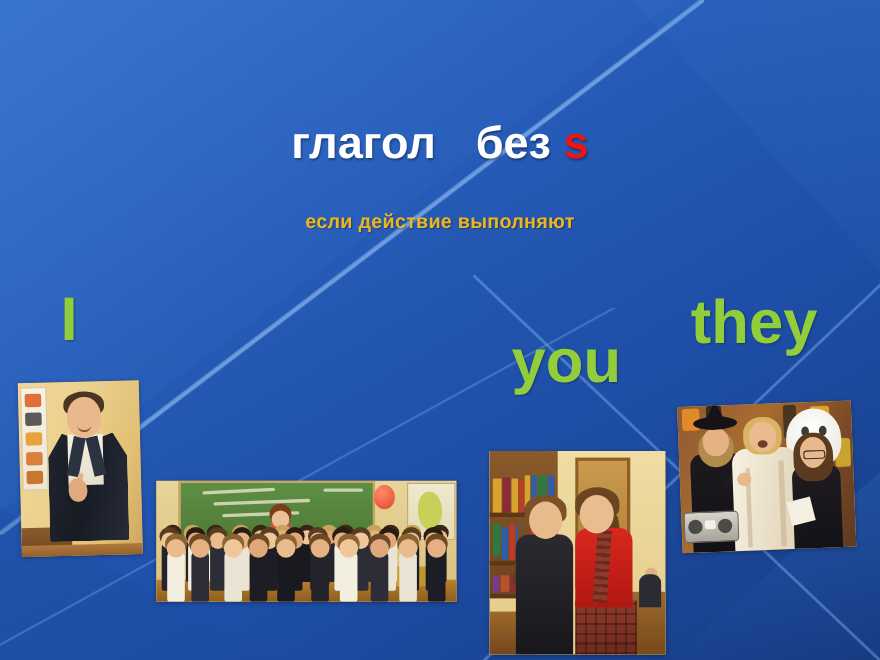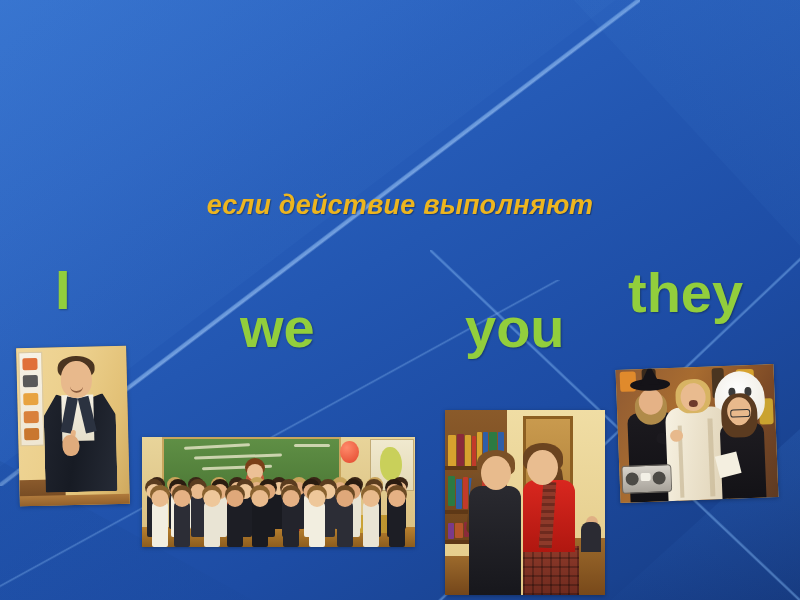--- a/index.html
+++ b/index.html
@@ -94,25 +94,24 @@
     text-align: center;
     font-size: 41px;
     color: #ffffff;
     text-shadow: 1px 1px 2px rgba(0,0,0,0.35);
   }
   #formula .gap { display: inline-block; width: 36px; }
   #formula .red { color: #EE1410; }
   #condition {
     left: 0; right: 0; top: 192px;
     text-align: center;
-    font-size: 27px;
+    font-size: 18px;
     color: #EDB51F;
     letter-spacing: 0.2px;
     text-shadow: 1px 1px 1px rgba(0,0,0,0.30);
-    font-style: italic;
   }
   .pronoun {
     position: absolute;
     font-weight: bold;
     color: #92CE3C;
     text-shadow: 1px 1px 2px rgba(0,0,0,0.30);
     line-height: 1;
   }
   #pr-i    { left: 55px;  top: 262px; font-size: 56px; }
   #pr-we   { left: 240px; top: 300px; font-size: 56px; }
@@ -472,25 +471,25 @@
   <div class="facet facet-tl"></div>
   <div class="facet edge-tl"></div>
   <div class="facet facet-rt"></div>
   <div class="facet facet-bl"></div>
   <div class="facet edge-bl"></div>
   <div class="facet facet-br"></div>
   <div class="facet edge-x1"></div>
   <div class="facet edge-x2"></div>
 
 
+  <div class="txt" id="formula"><span>глагол</span><span class="gap"></span><span>без</span>&nbsp;<span class="red">s</span></div>
 
   <div class="txt" id="condition">если действие выполняют</div>
 
   <div class="pronoun" id="pr-i">I</div>
-  <div class="pronoun" id="pr-we">we</div>
   <div class="pronoun" id="pr-they">they</div>
   <div class="pronoun" id="pr-you">you</div>
 
   <div class="photo" id="photo-i">
     <div class="scene">
       <div class="o wall"></div>
       <div class="o poster">
         <div class="ps ps1"></div>
           <div class="ps ps2"></div>
           <div class="ps ps3"></div>

